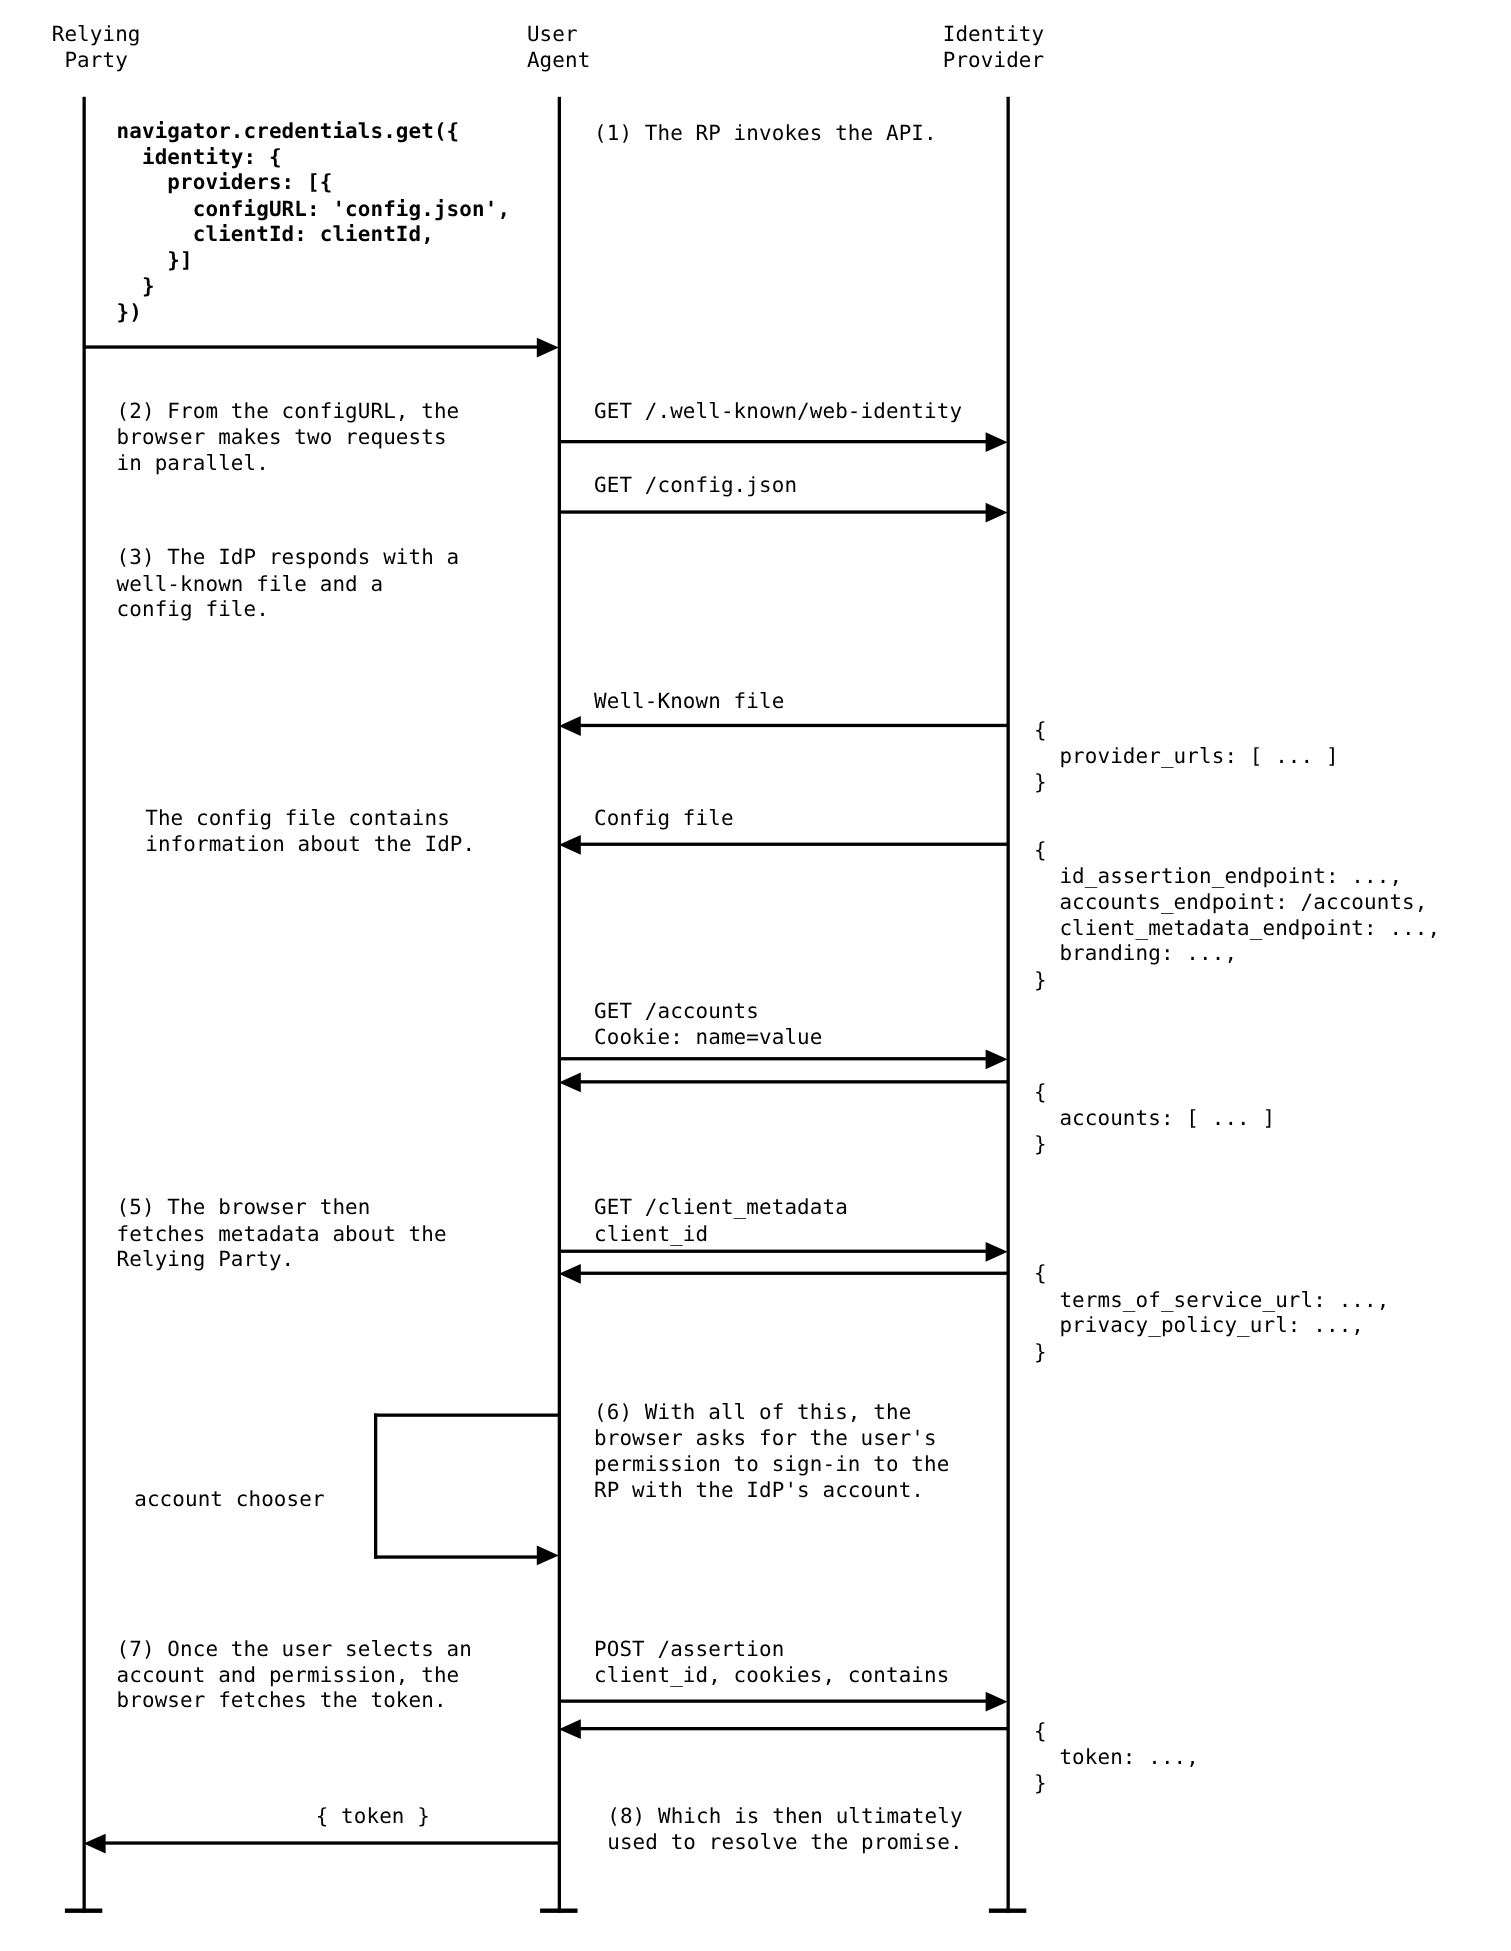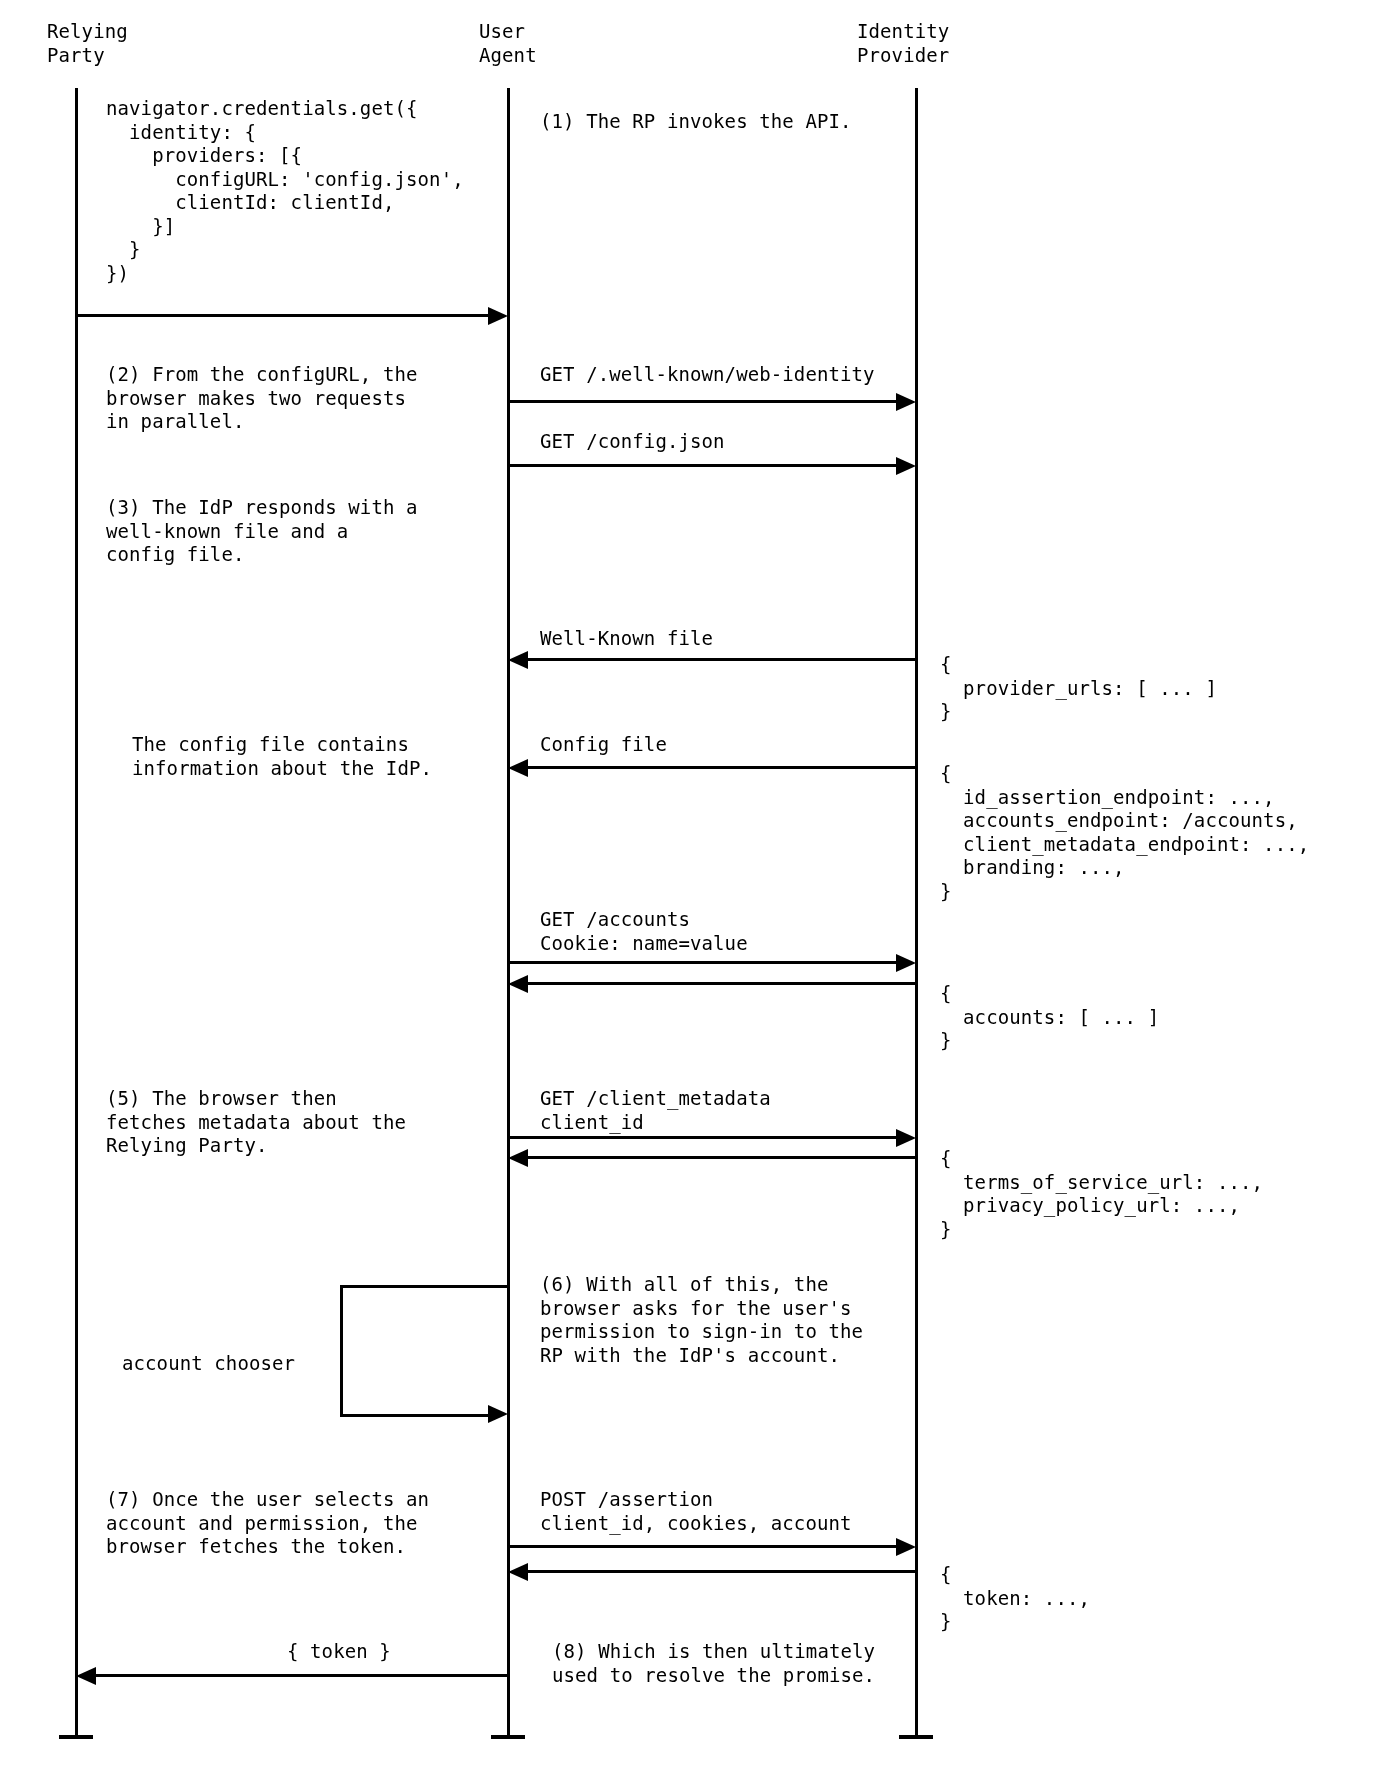--- a/index.html
+++ b/index.html
@@ -32,36 +32,36 @@
     border-top:9px solid transparent;
     border-bottom:9px solid transparent;
     border-right:20px solid #000000;
   }
 </style>
 </head>
 <body>
 
 <div class="canvas">
 
-  <div class="t" style="left:47px;  top:20px;">Relying
+  <div class="t" style="left:47px;  top:20px;text-align:center;">Relying
 Party</div>
   <div class="t" style="left:479px; top:20px;">User
 Agent</div>
   <div class="t" style="left:857px; top:20px;">Identity
 Provider</div>
 
   <div class="lv" style="left:75px;  top:88px; height:1651px;"></div>
   <div class="lv" style="left:507px; top:88px; height:1651px;"></div>
   <div class="lv" style="left:915px; top:88px; height:1651px;"></div>
 
   <div class="foot" style="left:59px;  top:1735px;"></div>
   <div class="foot" style="left:491px; top:1735px;"></div>
   <div class="foot" style="left:899px; top:1735px;"></div>
 
-  <div class="t" style="left:106px; top:97px;">navigator.credentials.get({
+  <div class="t" style="left:106px; top:108px;font-weight:bold;">navigator.credentials.get({
   identity: {
     providers: [{
       configURL: 'config.json',
       clientId: clientId,
     }]
   }
 })</div>
   <div class="t" style="left:540px; top:110px;">(1) The RP invokes the API.</div>
   <div class="lh" style="left:76px; top:314px; width:420px;"></div>
   <div class="headR" style="left:488px; top:307px;"></div>
@@ -130,21 +130,21 @@
   <div class="t" style="left:122px; top:1340px;margin-top:12px;">account chooser</div>
   <div class="lh" style="left:340px; top:1285px; width:168px;"></div>
   <div class="lv" style="left:340px; top:1285px; height:132px;"></div>
   <div class="lh" style="left:340px; top:1414px; width:156px;"></div>
   <div class="headR" style="left:488px; top:1405px;"></div>
 
   <div class="t" style="left:106px; top:1488px;">(7) Once the user selects an
 account and permission, the
 browser fetches the token.</div>
   <div class="t" style="left:540px; top:1488px;">POST /assertion
-client_id, cookies, account</div>
+client_id, cookies, contains</div>
   <div class="lh" style="left:508px; top:1545px; width:396px;"></div>
   <div class="headR" style="left:896px; top:1538px;"></div>
   <div class="headL" style="left:508px; top:1563px;"></div>
   <div class="lh" style="left:520px; top:1570px; width:396px;"></div>
   <div class="t" style="left:940px; top:1563px;">{
   token: ...,
 }</div>
 
   <div class="t" style="left:287px; top:1640px;">{ token }</div>
   <div class="t" style="left:540px; top:1640px;margin-left:12px;">(8) Which is then ultimately

